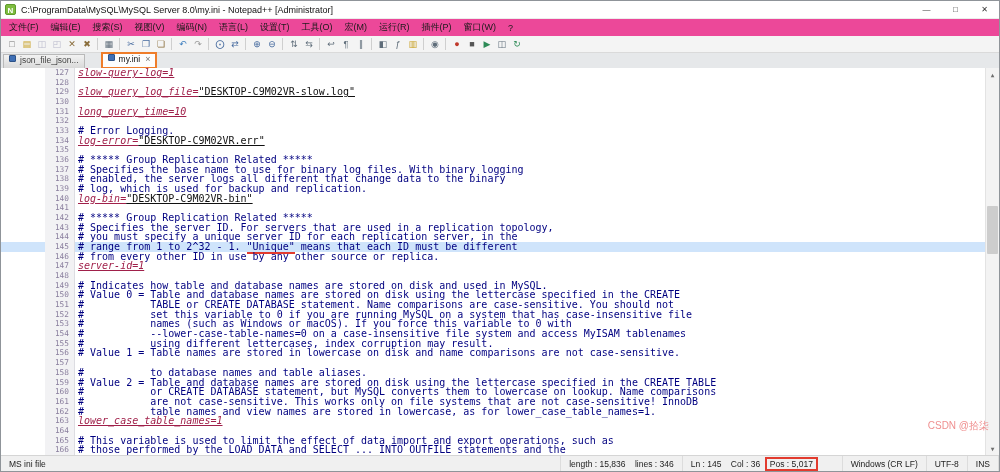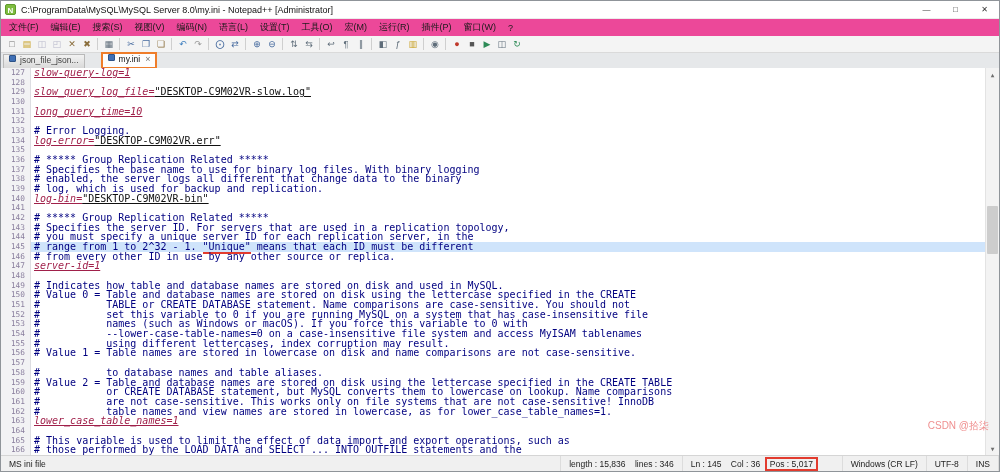--- a/index.html
+++ b/index.html
@@ -28,21 +28,21 @@
   .tabbar { height:15px; background:#e6e8ea; display:flex; align-items:flex-end; padding-left:2px; flex:0 0 auto; }
   .tab { height:14px; display:flex; align-items:flex-start; padding:0 5px; font-size:8.5px; color:#444; background:linear-gradient(#f2f2f2,#d9d9d9); border:1px solid #b9b9b9; border-bottom:none; margin-right:17px; white-space:nowrap; cursor:default; }
   .tab.active { background:#fdfdfd; color:#111; height:15px; }
   .tab.annotated { outline:2px solid var(--ann-orange); outline-offset:-1px; }
   .tab-save-icon { width:7px; height:7px; background:#3f6fb5; border:1px solid #2d5287; border-radius:1px; margin-right:4px; }
   .tab-close { margin-left:5px; color:#777; font-size:9px; }
 
   
   .editor { flex:1 1 auto; position:relative; background:#ffffff; overflow:hidden; font-family:"DejaVu Sans Mono", monospace; }
   .code { position:absolute; left:0; top:0; right:14px; bottom:0; }
-  .row { display:flex; height:9.675px; line-height:9.675px; white-space:pre; }
+  .row { display:flex; height:9.675px; line-height:9.675px; white-space:pre;padding-left:44px; }
   .row.cur { background:var(--current-line); }
   .ln { flex:0 0 30px; text-align:right; padding-right:5px; background:#f2f2f4; border-right:1px solid #dddde2; color:#8a7f9e; font-size:7.8px; }
   .txt { padding-left:3px; font-size:10px; color:#111; white-space:pre; }
   .seg-c { color:var(--comment); }
   .seg-k { color:var(--key); font-style:italic; text-decoration:underline; }
   .seg-s { color:#101010; text-decoration:underline; }
   .seg-u { color:var(--comment); border-bottom:2px solid var(--ann-red); }
 
   
   .vscroll { position:absolute; top:0; right:0; bottom:0; width:14px; background:#f3f3f3; border-left:1px solid #e3e3e3; }

